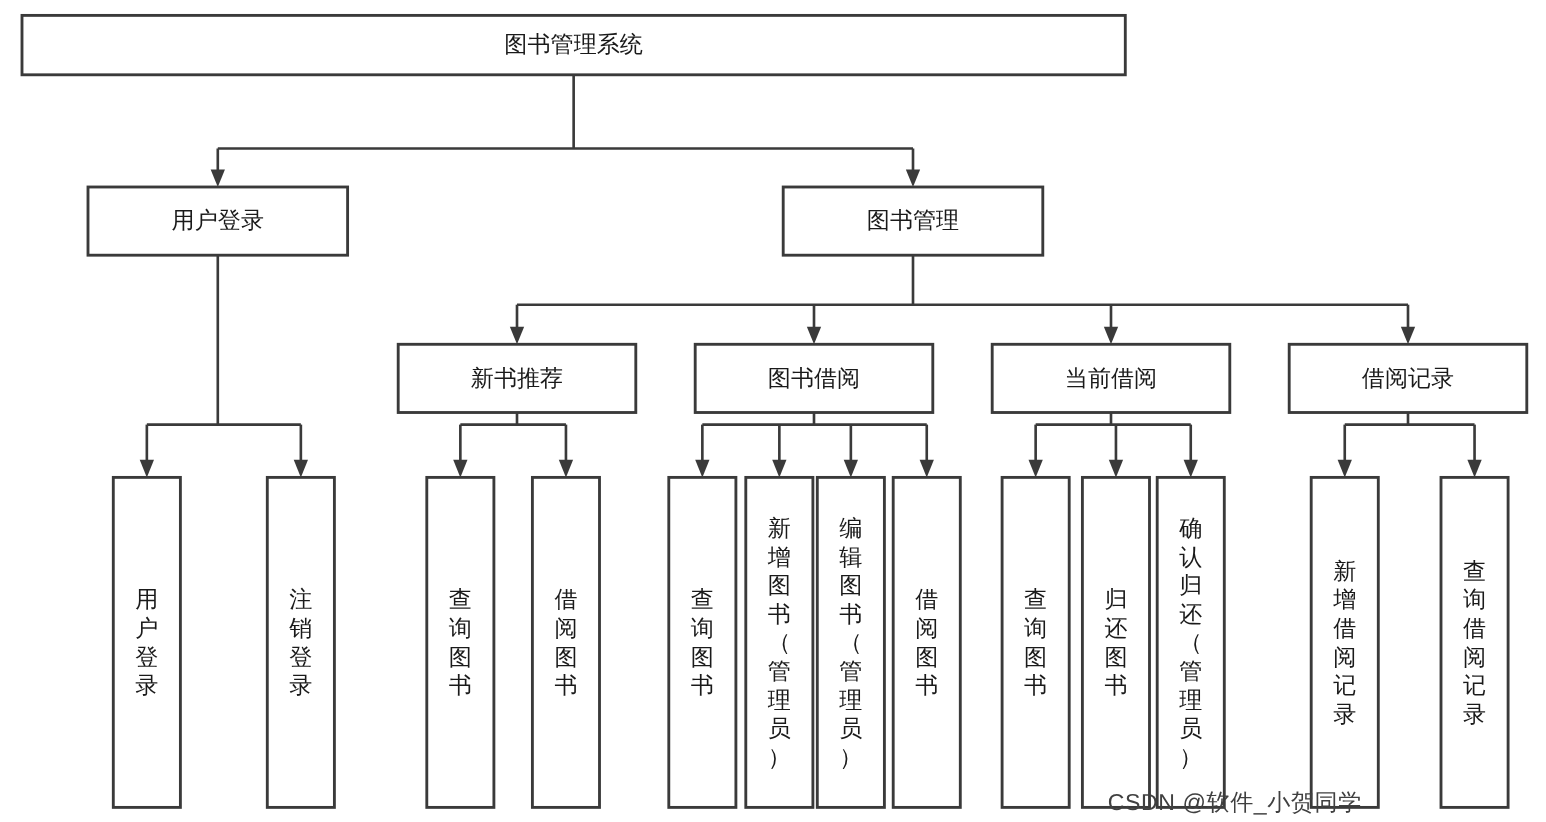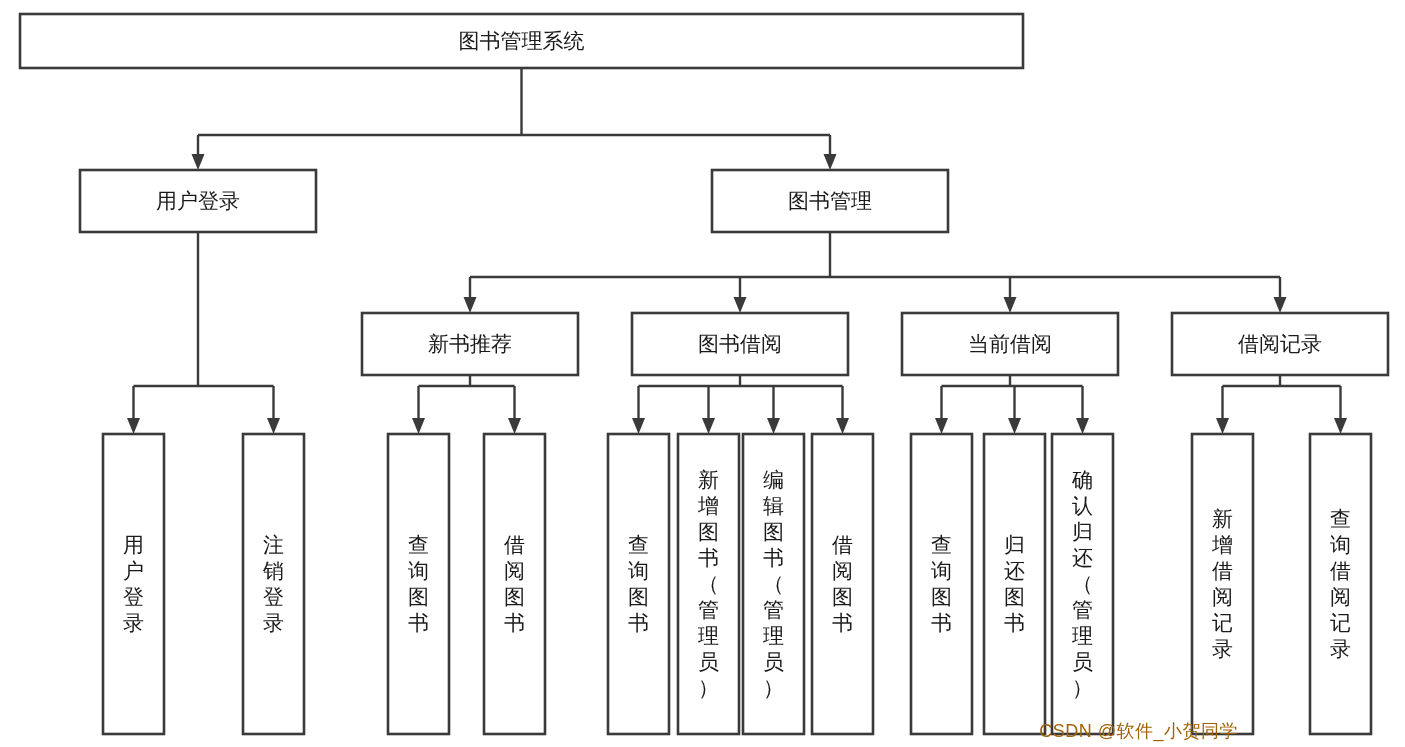--- a/index.html
+++ b/index.html
@@ -49,22 +49,22 @@
   }
   .edge-arrow {
     fill: #3a3a3a;
     stroke: none;
   }
   .watermark-text {
     position: absolute;
     right: 8px;
     bottom: 4px;
     font-family: "Liberation Sans", "DejaVu Sans", sans-serif;
-    font-size: 18px;
-    color: #a16207;
+    font-size: 21px;
+    color: #404040;
     white-space: nowrap;
     letter-spacing: 0.5px;
   }
 </style>
 </head>
 <body>
 
 <div id="diagram-root">
   <svg id="tree-svg" viewBox="0 0 1405 747">
     <g id="edges-layer">

